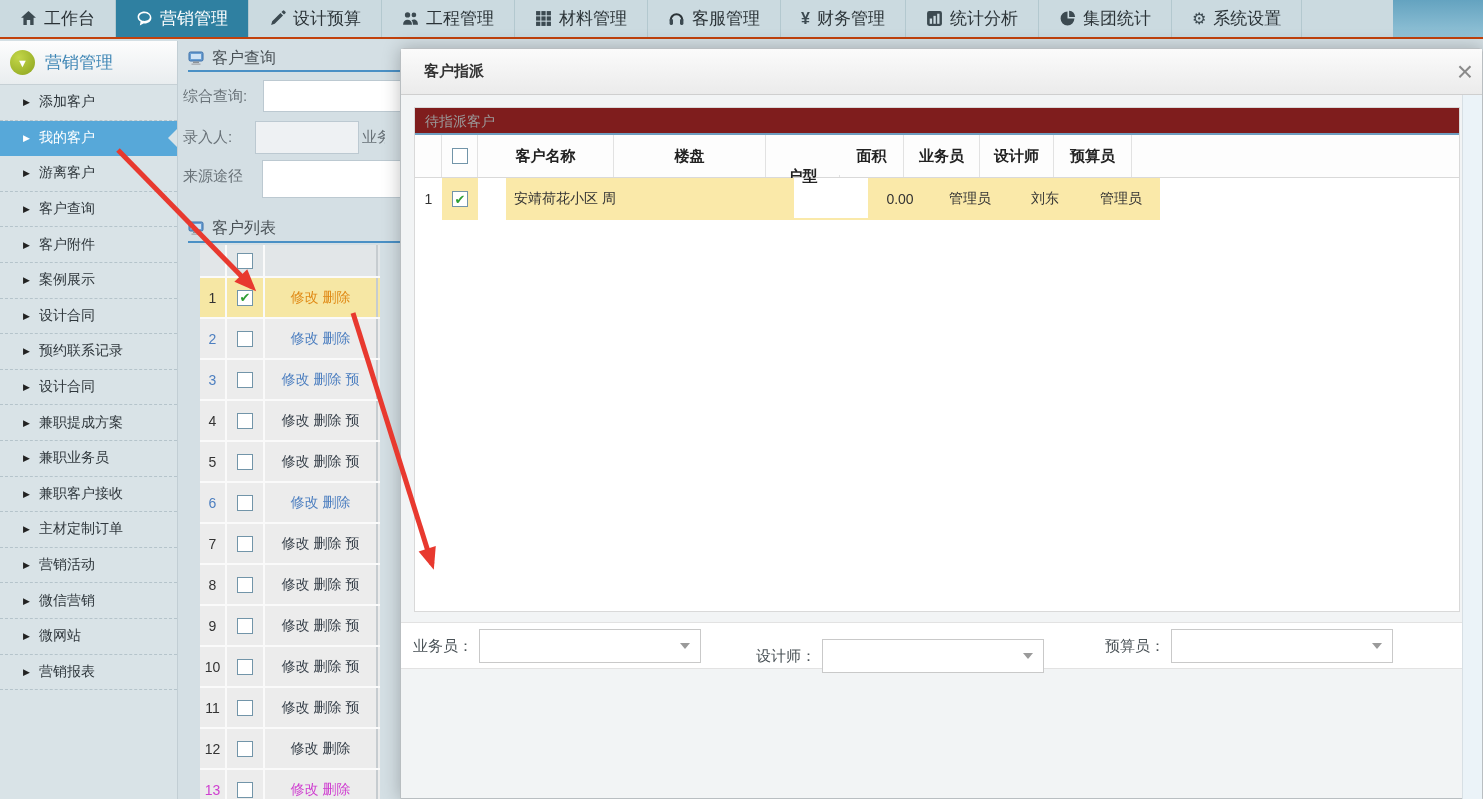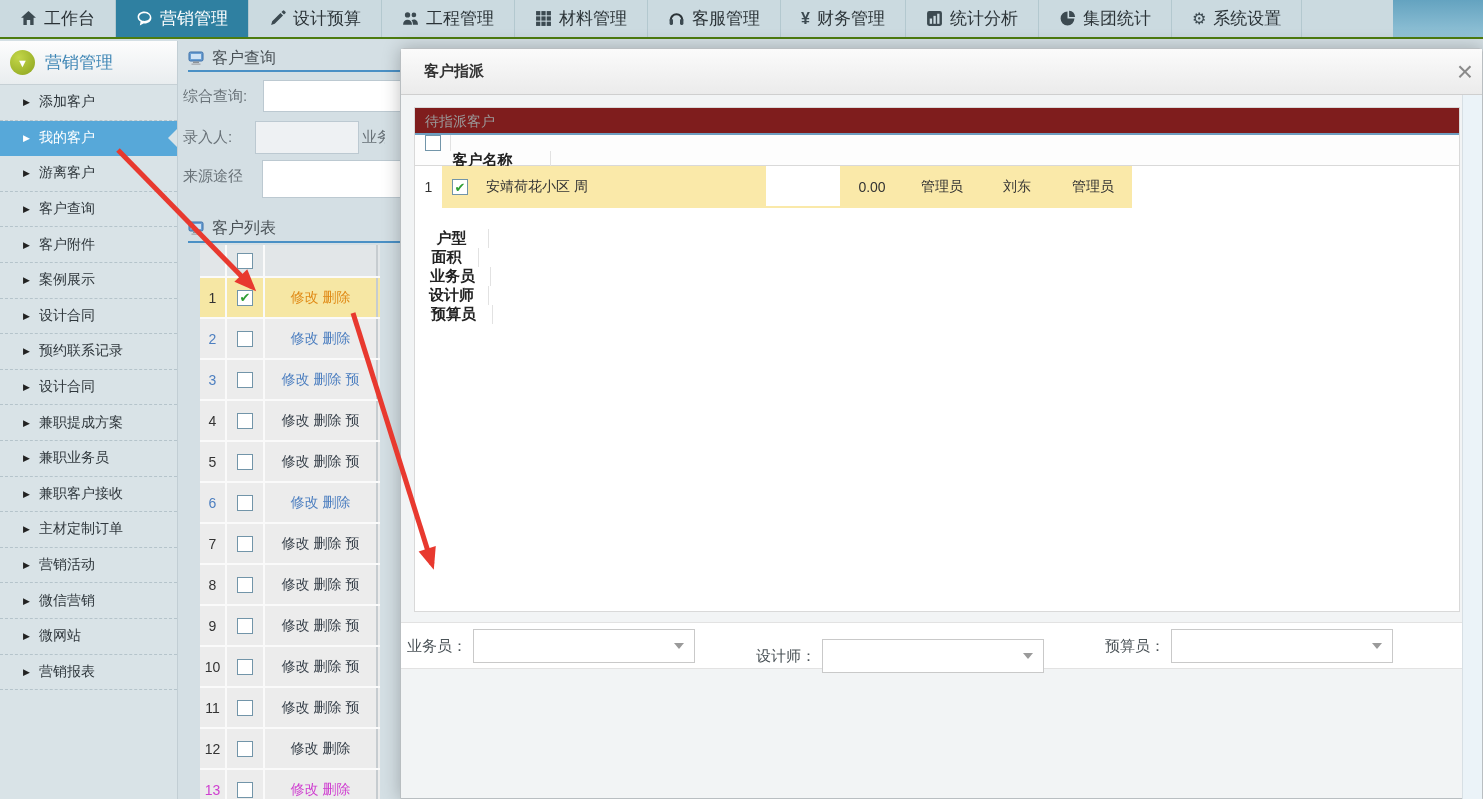--- a/index.html
+++ b/index.html
@@ -2,21 +2,21 @@
 <html><head>
 <meta charset="utf-8">
 <style>
   * { margin:0; padding:0; box-sizing:border-box; }
   html,body { width:1483px; height:799px; overflow:hidden;
     font-family:"Liberation Sans","DejaVu Sans",sans-serif; background:#d4dfe4; }
   #stage { position:relative; width:1483px; height:799px; }
 
   
   .topnav { position:absolute; left:0; top:0; width:1483px; height:39px;
-    background:#cbdae0; border-bottom:2px solid #4d7c0f; display:flex; z-index:2; }
+    background:#cbdae0; border-bottom:2px solid #c2410c; display:flex; z-index:2; }
   .tab { display:flex; align-items:center; gap:7px; padding:0 20px; height:37px;
     font-size:17px; color:#2b3337; border-right:1px solid #b3c8cf; cursor:pointer; }
   .tab .nav-ic { width:17px; height:17px; display:inline-flex; align-items:center; justify-content:center; }
   .tab .nav-ic svg { width:17px; height:17px; fill:#3c4a51; }
   .tab .glyph { font-size:16px; font-weight:bold; color:#3c4a51; }
   .tab.active { background:#2f80a1; color:#fff; }
   .tab.active .nav-ic svg { fill:#fff; }
   .nav-filler { position:absolute; right:0; top:0; width:90px; height:37px;
     background:linear-gradient(#64a3c0,#93c3d7); z-index:3; }
 
@@ -74,27 +74,27 @@
     border-bottom:1px solid #cfcfcf; display:flex; align-items:center; }
   .m-title { font-size:15px; font-weight:bold; color:#333; padding-left:23px; }
   .m-close { position:absolute; right:2px; top:8px; font-size:28px; color:#8a8a8a;
     width:30px; text-align:center; cursor:pointer; line-height:30px; }
   .m-scroll { position:absolute; right:0; top:46px; width:20px; height:704px;
     background:#ebf3f8; border-left:1px solid #d7dfe4; }
   .m-box { position:absolute; left:13px; top:58px; width:1046px; height:505px;
     background:#fff; border:1px solid #d9d9d9; }
   .m-section { height:27px; line-height:27px; padding-left:10px; font-size:14px;
     color:#9a9a9a; border-bottom:2px solid #6e9ec0; background:#7f1d1d; }
-  .m-thead { display:flex; height:31px; border-bottom:1px solid #d9d9d9; background:#fdfdfd;flex-direction:column; }
+  .m-thead { display:flex; height:43px; border-bottom:1px solid #d9d9d9; background:#fdfdfd; }
   .m-th { display:flex; align-items:center; justify-content:center; font-size:15px;
     font-weight:bold; color:#222; border-right:1px solid #e2e2e2; }
   .m-trow { display:flex; height:42px; }
   .m-td { display:flex; align-items:center; justify-content:center; font-size:14px;
     color:#333; background:#fae9a9; }
-  .m-td.name { justify-content:flex-start; padding-left:8px; }
+  .m-td.name { justify-content:flex-start; padding-left:8px;margin-left:28px; }
   .m-td.blank-end { background:#fff; }
   .w-num{width:27px;} .w-cb{width:36px;} .w-name{width:136px;} .w-lp{width:152px;}
   .w-hx{width:74px;margin-top:40px;} .w-area{width:64px;} .w-ywy{width:76px;} .w-sjs{width:74px;}
   .w-ysy{width:78px;} .w-fill{flex:1; border-right:none;}
   .m-trow .w-num { background:#fff; color:#333; }
 
   .m-assign { position:absolute; left:0; top:573px; width:1061px; height:47px;
     background:#fff; border-top:1px solid #e2e2e2; border-bottom:1px solid #e2e2e2; }
   .as-group { position:absolute; top:6px; display:flex; align-items:center; }
   .as-label { font-size:15px; color:#4a5257; margin-right:6px; }
@@ -470,21 +470,21 @@
             <div class="m-td w-area">0.00</div>
             <div class="m-td w-ywy">管理员</div>
             <div class="m-td w-sjs">刘东</div>
             <div class="m-td w-ysy">管理员</div>
             <div class="m-td w-fill blank-end"></div>
           </div>
         </div>
     </div>
 
     <div class="m-assign" id="massign">
-        <div class="as-group" style="left: 6px;">
+        <div class="as-group" style="left: 12px;">
           <span class="as-label">业务员：</span>
           <div class="as-select">
             <span class="as-caret"></span>
           </div>
         </div>
         <div class="as-group" style="left: 355px; margin-top: 10px;">
           <span class="as-label">设计师：</span>
           <div class="as-select">
             <span class="as-caret"></span>
           </div>

